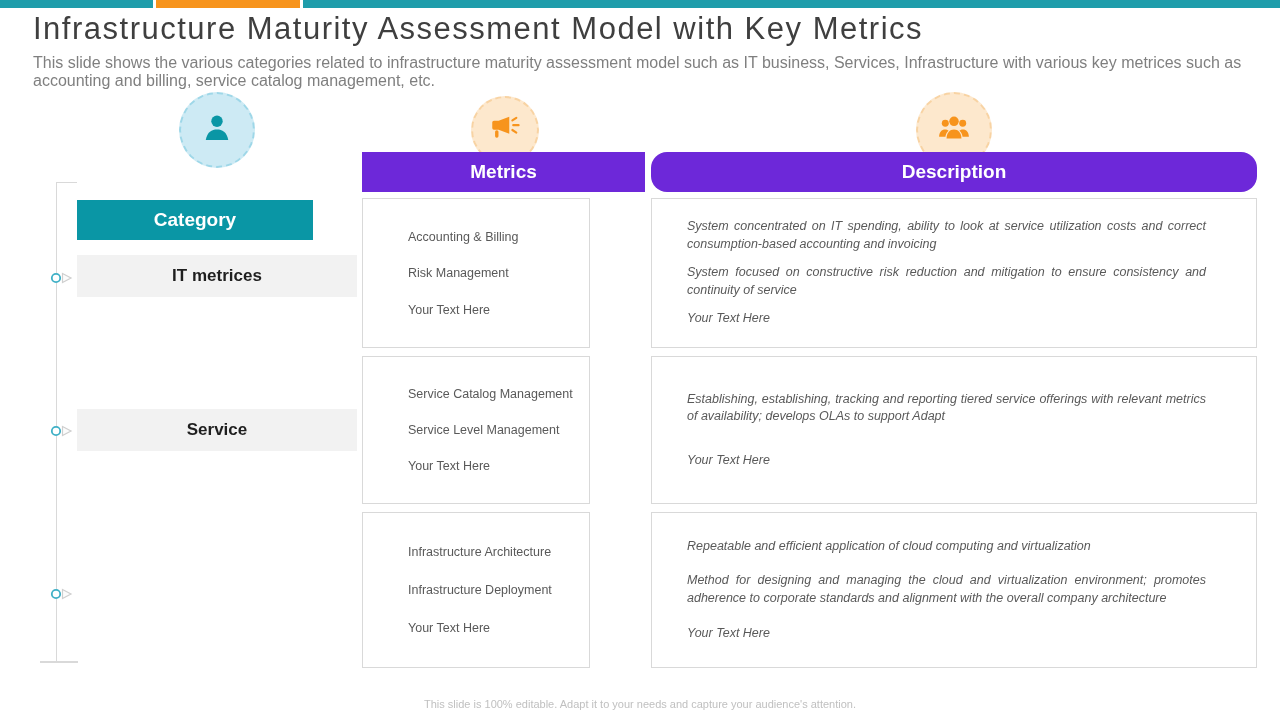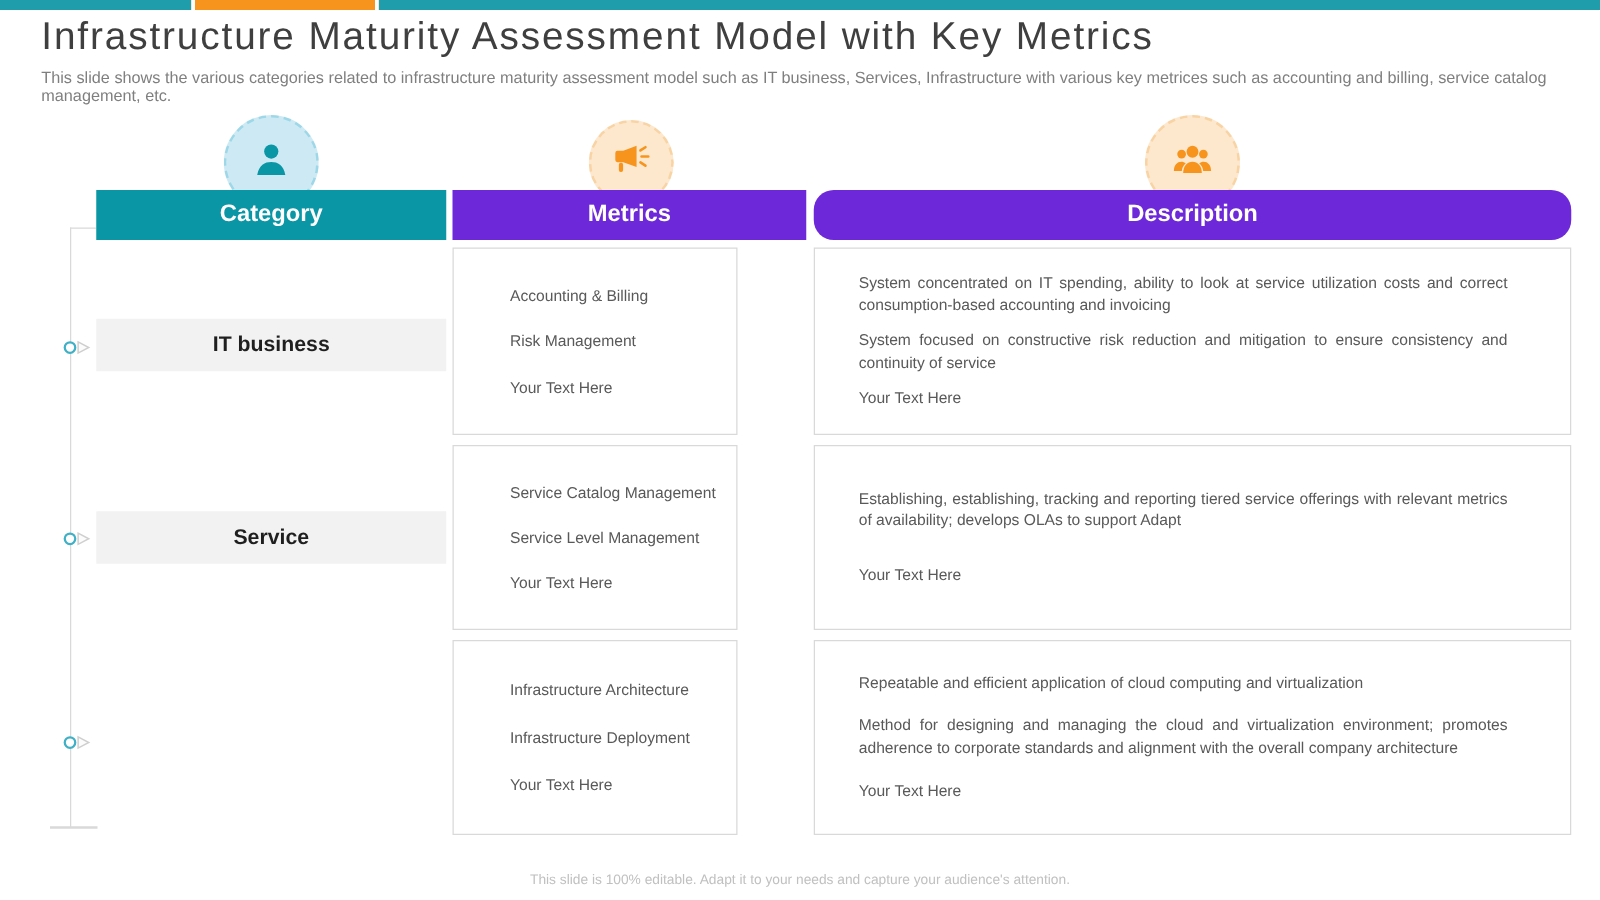--- a/index.html
+++ b/index.html
@@ -8,21 +8,21 @@
     font-family:"Liberation Sans", sans-serif;
   }
   
   .topbar{position:absolute;top:0;left:0;width:1280px;height:8px;background:#1f9dab;}
   .topbar-orange{position:absolute;top:0;left:153px;width:144px;height:8px;background:#f7941d;border-left:3px solid #ffffff;border-right:3px solid #ffffff;}
   
   .title{
     position:absolute;left:33px;top:11px;width:1220px;
     font-size:31px;font-weight:300;color:#3f3f3f;letter-spacing:1.5px;white-space:nowrap;
   }
-  .subtitle{position:absolute;left:33px;top:54px;width:1220px;font-size:13px;color:#7f7f7f;}
+  .subtitle{position:absolute;left:33px;top:54px;width:1220px;font-size:16px;color:#7f7f7f;}
   
   .icon-circle{position:absolute;border-radius:50%;display:flex;align-items:center;justify-content:center;z-index:1;}
   .circle-blue{background:#cdeaf4;border:2px dashed #9ed7e8;}
   .circle-orange{background:#fde8cd;border:2px dashed #f8d3a3;}
   
   .col-header{
     position:absolute;top:152px;height:40px;z-index:2;
     display:flex;align-items:center;justify-content:center;
     color:#ffffff;font-size:19px;font-weight:bold;
   }
@@ -45,20 +45,21 @@
     background:#ffffff;border:1px solid #d9d9d9;box-sizing:border-box;
     display:flex;flex-direction:column;justify-content:space-evenly;
     padding:8px 10px 8px 45px;
   }
   .metric-item{font-size:12.5px;color:#595959;}
   .desc-box{
     position:absolute;left:651px;width:606px;top:0;bottom:0;
     background:#ffffff;border:1px solid #d9d9d9;box-sizing:border-box;
     display:flex;flex-direction:column;justify-content:space-evenly;
     padding:8px 50px 8px 35px;
+    font-style:italic;
   }
   .desc-item{font-size:12.5px;color:#595959;text-align:justify;line-height:1.42;}
   
   .footer{position:absolute;left:0;top:698px;width:1280px;text-align:center;font-size:11px;color:#c0c0c0;}
 </style>
 </head>
 <body>
 
 <div class="topbar">
   <div class="topbar-orange"></div>
@@ -90,21 +91,21 @@
       <circle cx="6.5" cy="9" r="2.2" fill="#f7941d"></circle>
       <path d="M2.6 17.6 c0-3 1.6-4.7 3.8-4.7 c0.8 0 1.6 0.3 2.2 0.8 c-1.2 1.1-1.9 2.4-2 3.9 Z" fill="#f7941d"></path>
       <circle cx="17.5" cy="9" r="2.2" fill="#f7941d"></circle>
       <path d="M21.4 17.6 c0-3-1.6-4.7-3.8-4.7 c-0.8 0-1.6 0.3-2.2 0.8 c1.2 1.1 1.9 2.4 2 3.9 Z" fill="#f7941d"></path>
       <circle cx="12" cy="7.8" r="3" fill="#f7941d"></circle>
       <path d="M7.3 18.6 c0-3.6 2-5.7 4.7-5.7 s4.7 2.1 4.7 5.7 Z" fill="#f7941d"></path>
     </svg>
   </span>
 </div>
 
-<div class="col-header hdr-teal" style="left:77px;width:280px;">
+<div class="col-header hdr-teal" style="left:77px;width:236px;margin-top:48px;">
   <span>Category</span>
 </div>
 <div class="col-header hdr-orange" style="left:362px;width:283px;">
   <span>Metrics</span>
 </div>
 <div class="col-header hdr-orange" style="left:651px;width:606px;border-radius:16px;">
   <span>Description</span>
 </div>
 
 <div class="hconnector"></div>
@@ -124,21 +125,21 @@
 </div>
 <div class="marker" style="left:49px;top:586px;">
   <svg width="26" height="16" viewBox="0 0 26 16">
     <circle cx="7" cy="8" r="4.2" fill="#ffffff" stroke="#3fb0c6" stroke-width="1.8"></circle>
     <path d="M13.5 3.5 L22 8 L13.5 12.5 Z" fill="#fcfcfc" stroke="#cfcfcf" stroke-width="1.2"></path>
   </svg>
 </div>
 
 <div class="row" style="top:198px;height:150px;">
   <div class="cat-box" style="top:57px;">
-    <span>IT business</span>
+    <span>IT metrices</span>
   </div>
   <div class="metrics-box">
     <div class="metric-item">Accounting &amp; Billing</div>
     <div class="metric-item">Risk Management</div>
     <div class="metric-item">Your Text Here</div>
   </div>
   <div class="desc-box">
     <div class="desc-item">System concentrated on IT spending, ability to look at service utilization costs and correct consumption-based accounting and invoicing</div>
     <div class="desc-item">System focused on constructive risk reduction and mitigation to ensure consistency and continuity of service</div>
     <div class="desc-item">Your Text Here</div>

